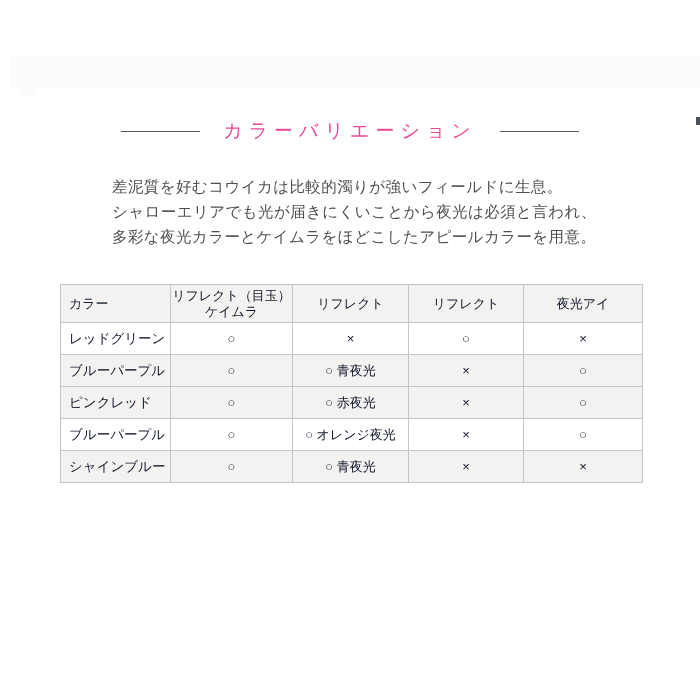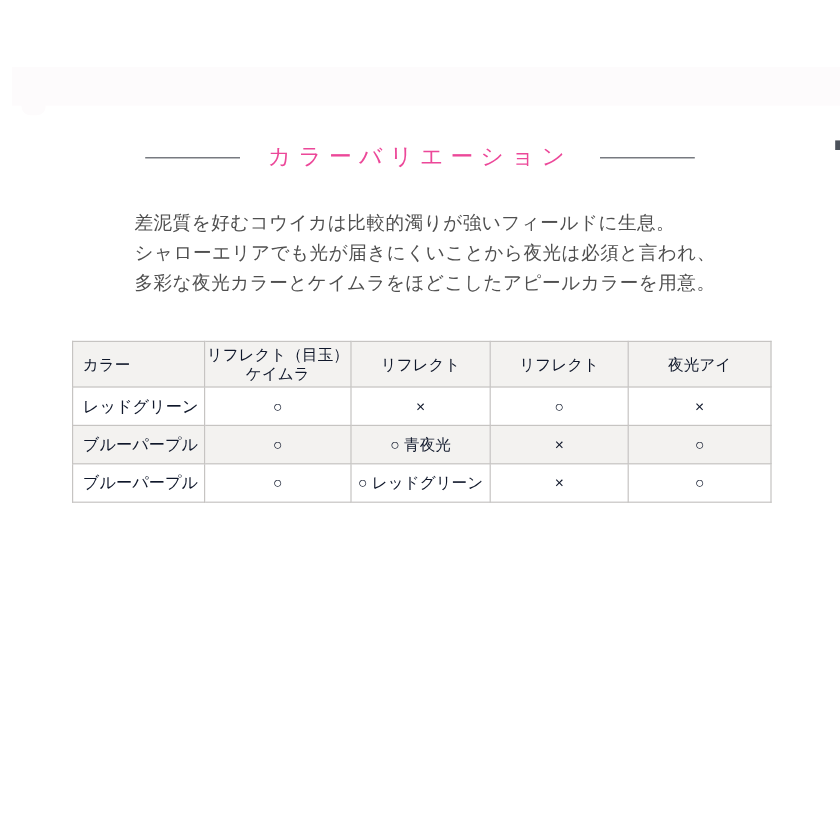--- a/index.html
+++ b/index.html
@@ -86,23 +86,37 @@
         <td>○</td>
         <td>×</td>
       </tr>
       <tr class="alt">
         <td class="left name">ブルーパープル</td>
         <td>○</td>
         <td>○ 青夜光</td>
         <td>×</td>
         <td>○</td>
       </tr>
+      <tr class="alt">
+        <td class="left name">ピンクレッド</td>
+        <td>○</td>
+        <td>○ 赤夜光</td>
+        <td>×</td>
+        <td>○</td>
+      </tr>
       <tr>
         <td class="left name">ブルーパープル</td>
         <td>○</td>
-        <td>○ レッドグリーン</td>
+        <td>○ オレンジ夜光</td>
         <td>×</td>
         <td>○</td>
+      </tr>
+      <tr class="alt">
+        <td class="left name">シャインブルー</td>
+        <td>○</td>
+        <td>○ 青夜光</td>
+        <td>×</td>
+        <td>×</td>
       </tr>
     </tbody>
   </table>
 
 </div>
 
 </body></html>

